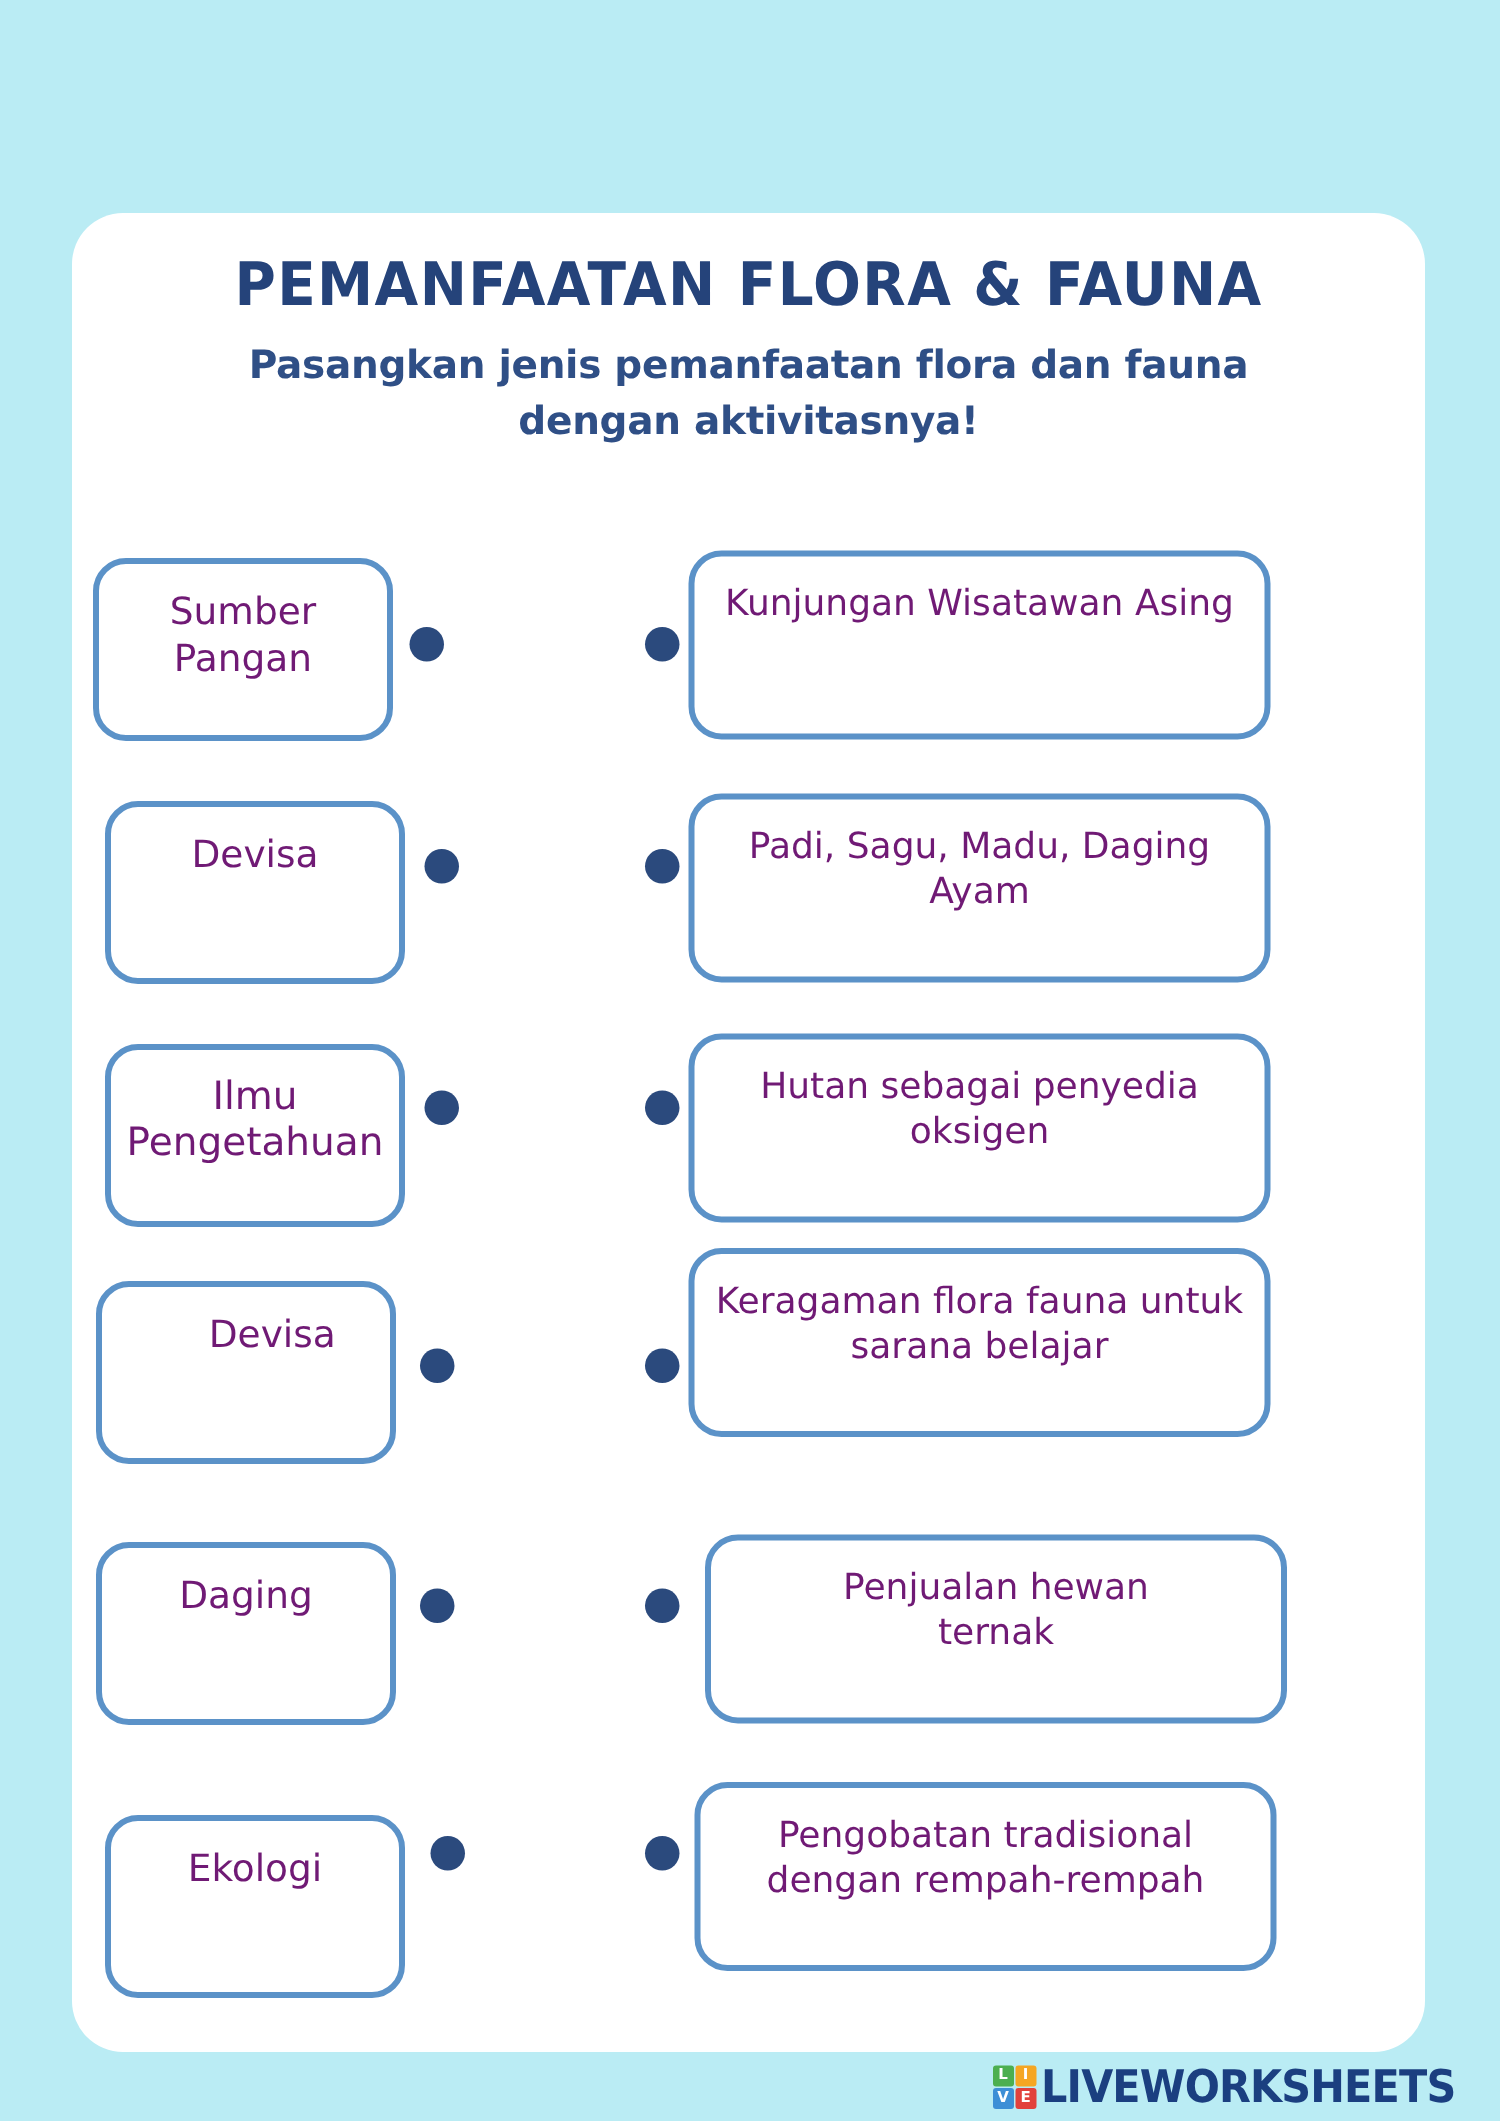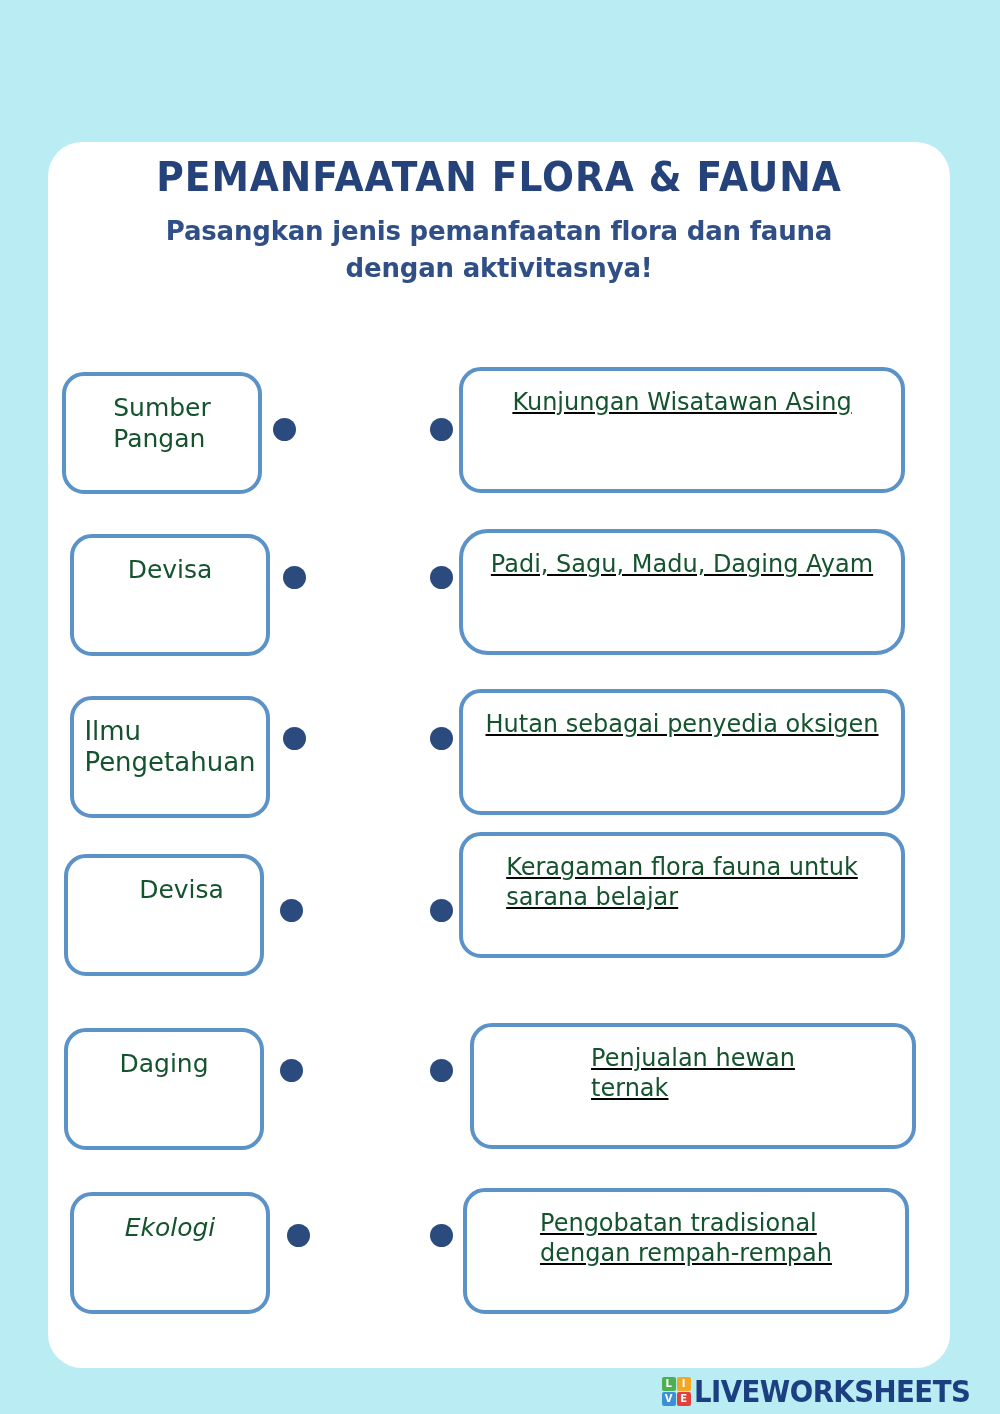--- a/index.html
+++ b/index.html
@@ -22,21 +22,21 @@
     left: 48px;
     top: 142px;
     width: 902px;
     height: 1226px;
     background: #ffffff;
     border-radius: 34px;
   }
 
   
   .header {
-    padding-top: 13px;
+    padding-top: 26px;
     text-align: center;
   }
 
   .worksheet-title {
     font-family: "DejaVu Sans", sans-serif;
     font-size: 40px;
     font-weight: 700;
     letter-spacing: 1.0px;
     color: #25437a;
     line-height: 1.1;
@@ -73,21 +73,22 @@
   .box {
     position: absolute;
     background: #ffffff;
     border: 4px solid #5b92c8;
     border-radius: 22px;
     display: flex;
     justify-content: center;
   }
 
   .box-text {
-    color: #14532d;
+    color: #701a75;
+    text-align: center;
     line-height: 1.25;
     padding: 0 10px;
   }
 
   
   .left-box {
     width: 200px;
     height: 122px;
     align-items: flex-start;
     padding-top: 16px;
@@ -96,25 +97,24 @@
     font-size: 25px;
     font-weight: 400;
   }
   .left-box.small .box-text {
     font-size: 26px;
     line-height: 1.18;
   }
 
   
   .right-box {
-    width: 446px;
+    width: 388px;
     height: 126px;
     align-items: flex-start;
     padding-top: 16px;
-    text-decoration: underline;
   }
   .right-box .box-text {
     font-size: 24px;
     font-weight: 400;
   }
 
   
   .dot {
     position: absolute;
     width: 23px;
@@ -197,21 +197,21 @@
         <span class="box-text">Kunjungan Wisatawan Asing</span>
       </div>
     </div>
 
     <div class="row" style="top:162px;">
       <div class="box left-box" style="left:22px; top:18px;">
         <span class="box-text">Devisa</span>
       </div>
       <div class="dot" style="left:235px; top:50px;"></div>
       <div class="dot" style="left:382px; top:50px;"></div>
-      <div class="box right-box" style="left:411px; top:13px;border-radius:29px;">
+      <div class="box right-box" style="left:411px; top:13px;">
         <span class="box-text">Padi, Sagu, Madu, Daging Ayam</span>
       </div>
     </div>
 
     <div class="row" style="top:320px;">
       <div class="box left-box small" style="left:22px; top:22px;">
         <span class="box-text">Ilmu<br>Pengetahuan</span>
       </div>
       <div class="dot" style="left:235px; top:53px;"></div>
       <div class="dot" style="left:382px; top:53px;"></div>
@@ -236,21 +236,21 @@
         <span class="box-text">Daging</span>
       </div>
       <div class="dot" style="left:232px; top:57px;"></div>
       <div class="dot" style="left:382px; top:57px;"></div>
       <div class="box right-box" style="left:422px; top:21px;">
         <span class="box-text">Penjualan hewan<br>ternak</span>
       </div>
     </div>
 
     <div class="row" style="top:812px;">
-      <div class="box left-box" style="left:22px; top:26px;font-style:italic;">
+      <div class="box left-box" style="left:22px; top:44px;">
         <span class="box-text">Ekologi</span>
       </div>
       <div class="dot" style="left:239px; top:58px;"></div>
       <div class="dot" style="left:382px; top:58px;"></div>
       <div class="box right-box" style="left:415px; top:22px;">
         <span class="box-text">Pengobatan tradisional<br>dengan rempah-rempah</span>
       </div>
     </div>
 
   </div>

